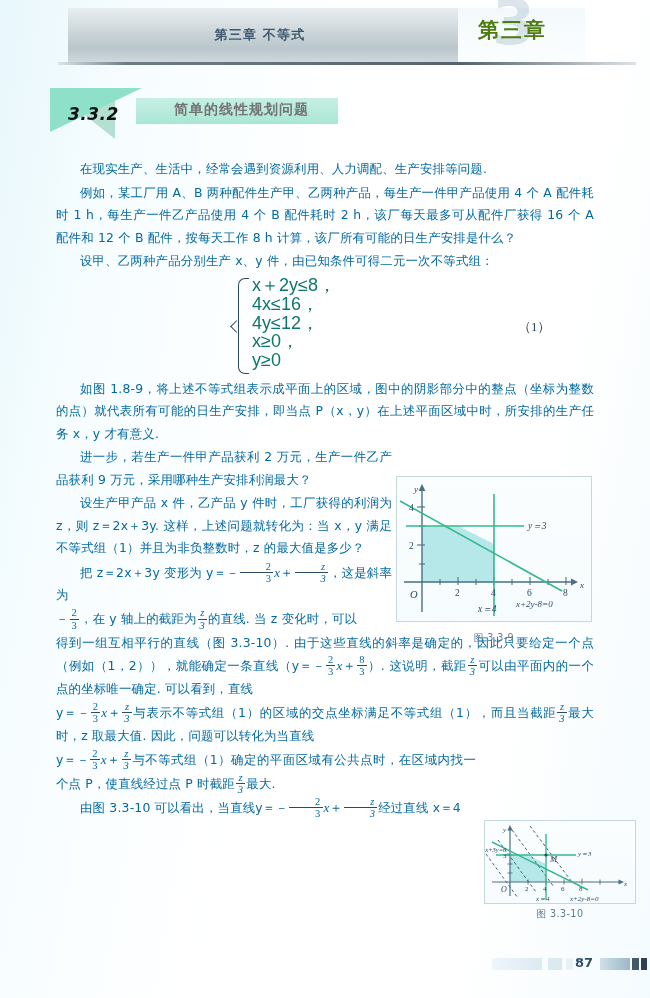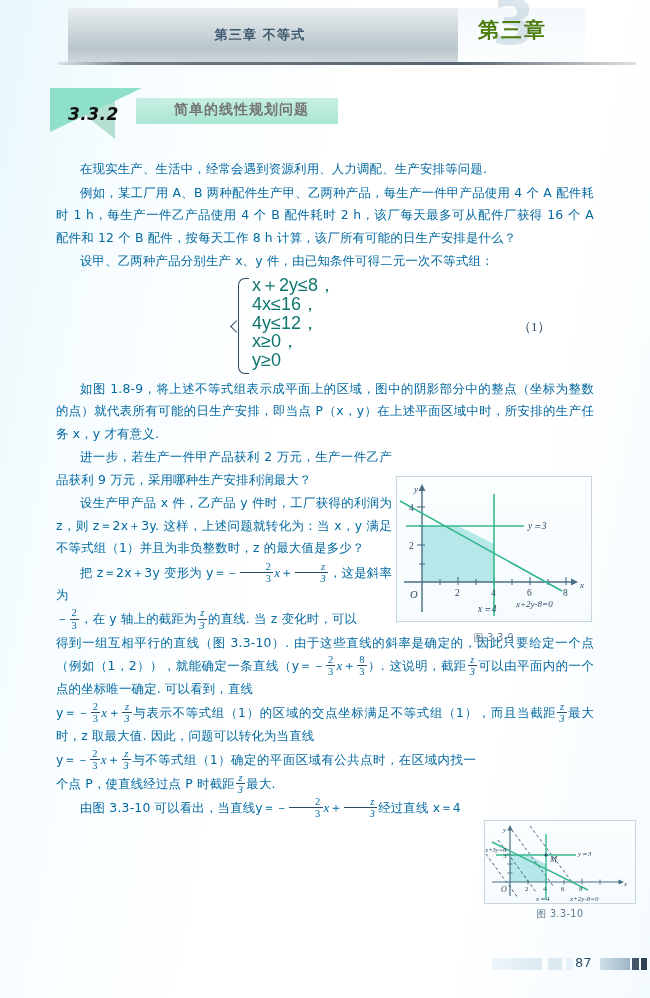--- a/index.html
+++ b/index.html
@@ -112,21 +112,21 @@
   #fig1 { left:396px; top:476px; width:196px; height:146px; }
   #fig1cap { left:396px; top:632px; width:196px; }
   #fig2 { left:484px; top:820px; width:152px; height:84px; }
   #fig2cap { left:484px; top:908px; width:152px; }
 
   
   .footer { position:absolute; left:0; bottom:26px; width:650px; height:16px; }
   .fbar { position:absolute; top:2px; height:12px; }
   .pagenum {
     position:absolute; left:575px; top:-1px;
-    font-family:"DejaVu Sans", sans-serif; font-size:13px; color:#33506a; font-weight:400;
+    font-family:"DejaVu Sans", sans-serif; font-size:13px; color:#33506a; font-weight:700;
   }
   .paren { font-family:"Liberation Serif", serif; }
 </style>
 </head>
 <body>
 
 <div class="page">
 
   <div class="header-band"></div>
   <div class="header-band right-clear"></div>

